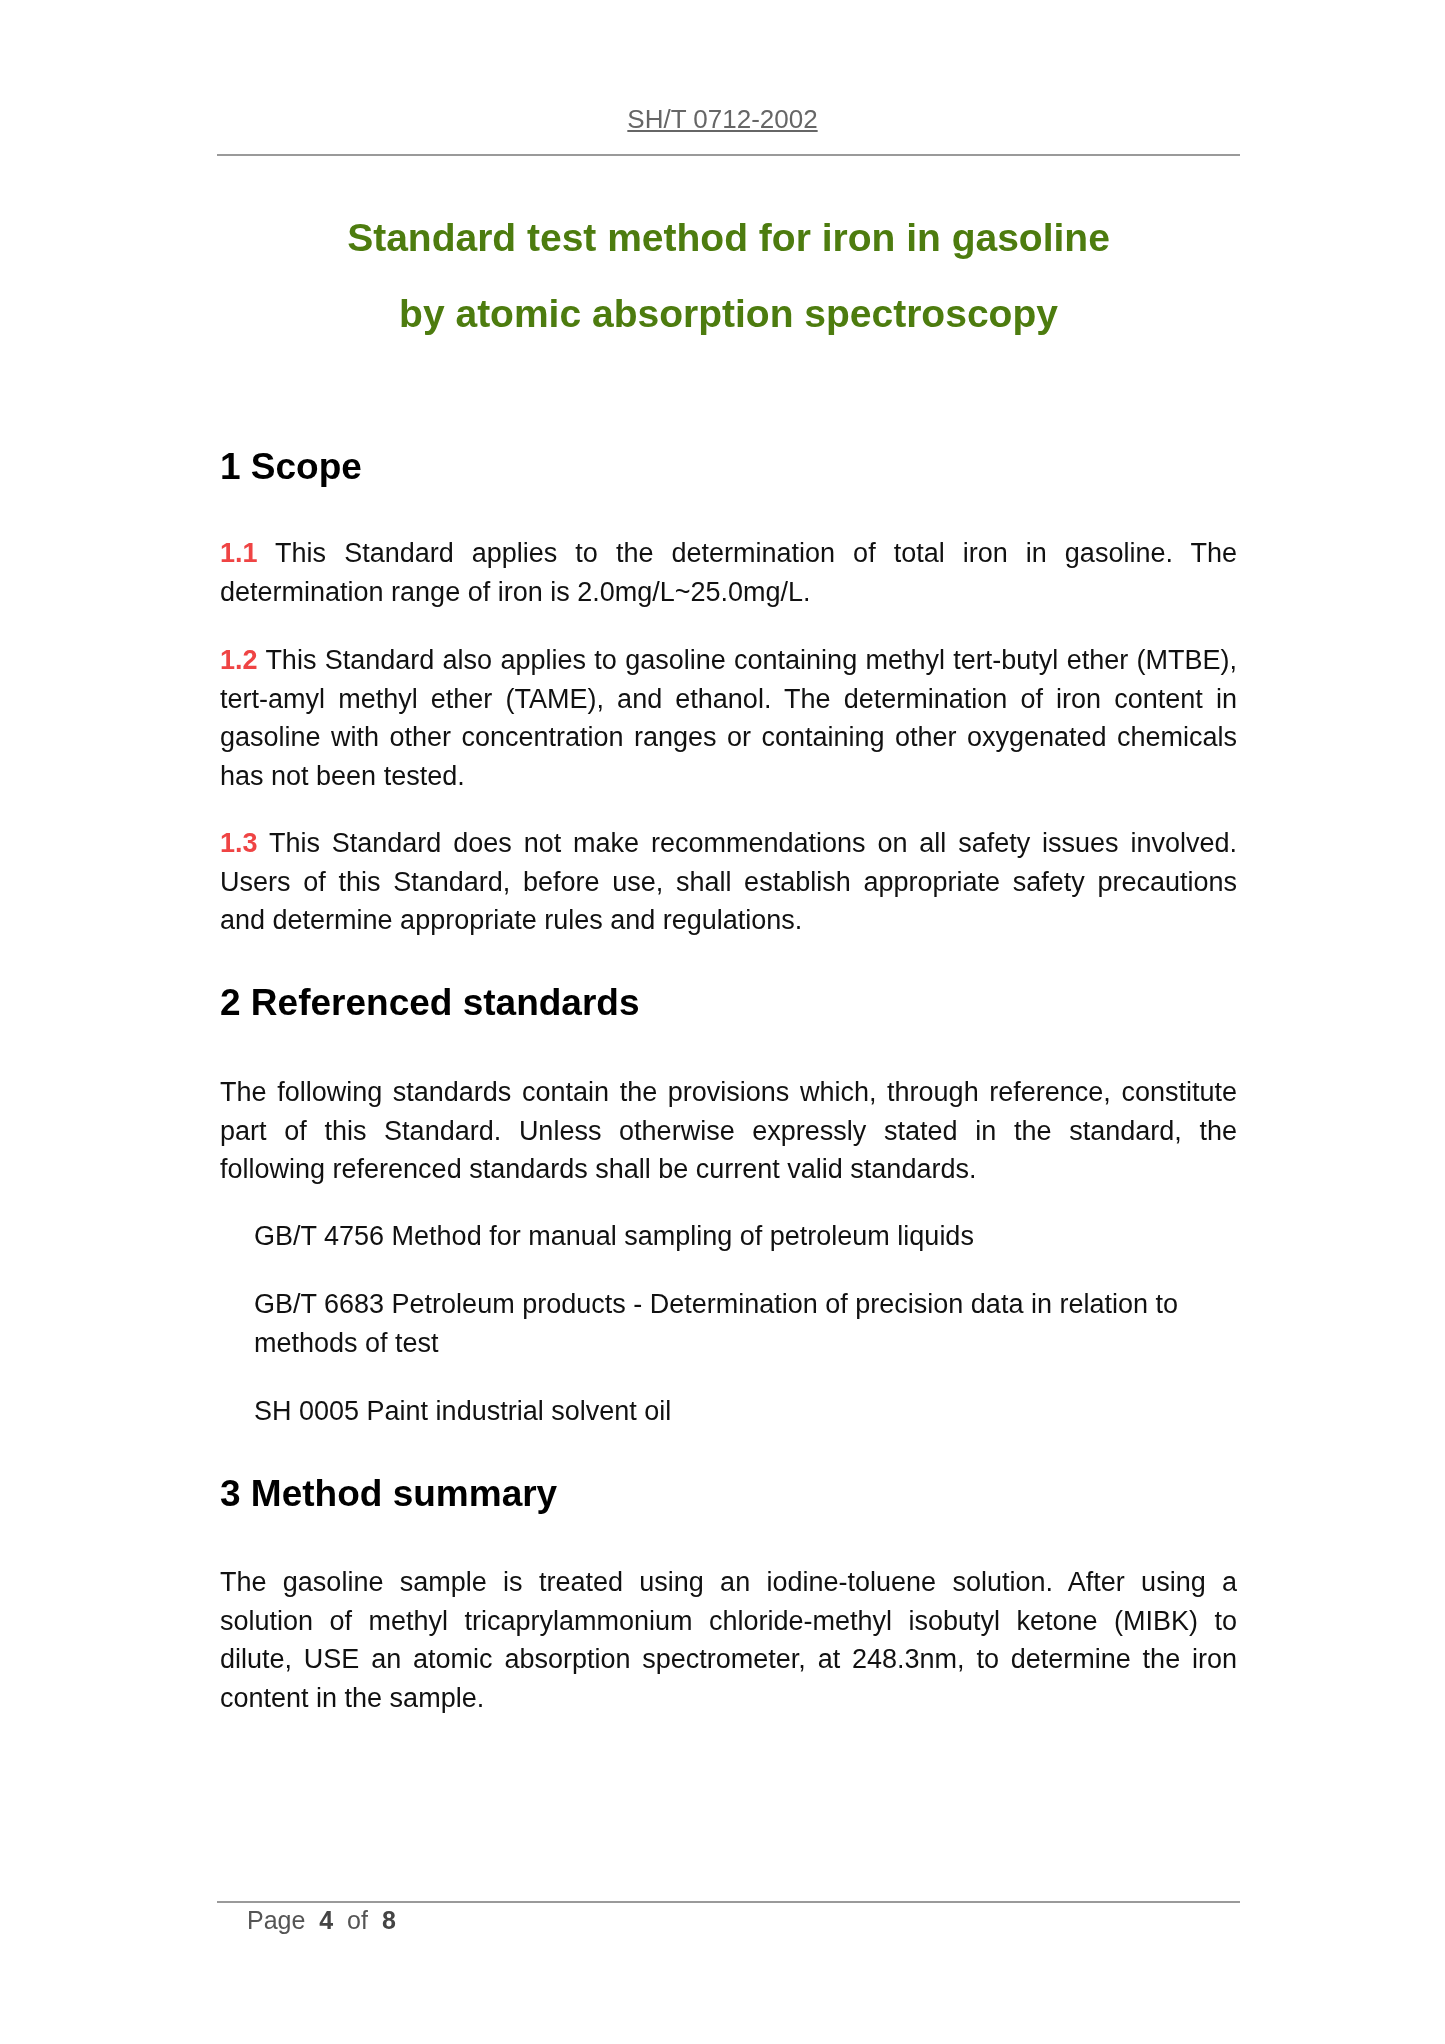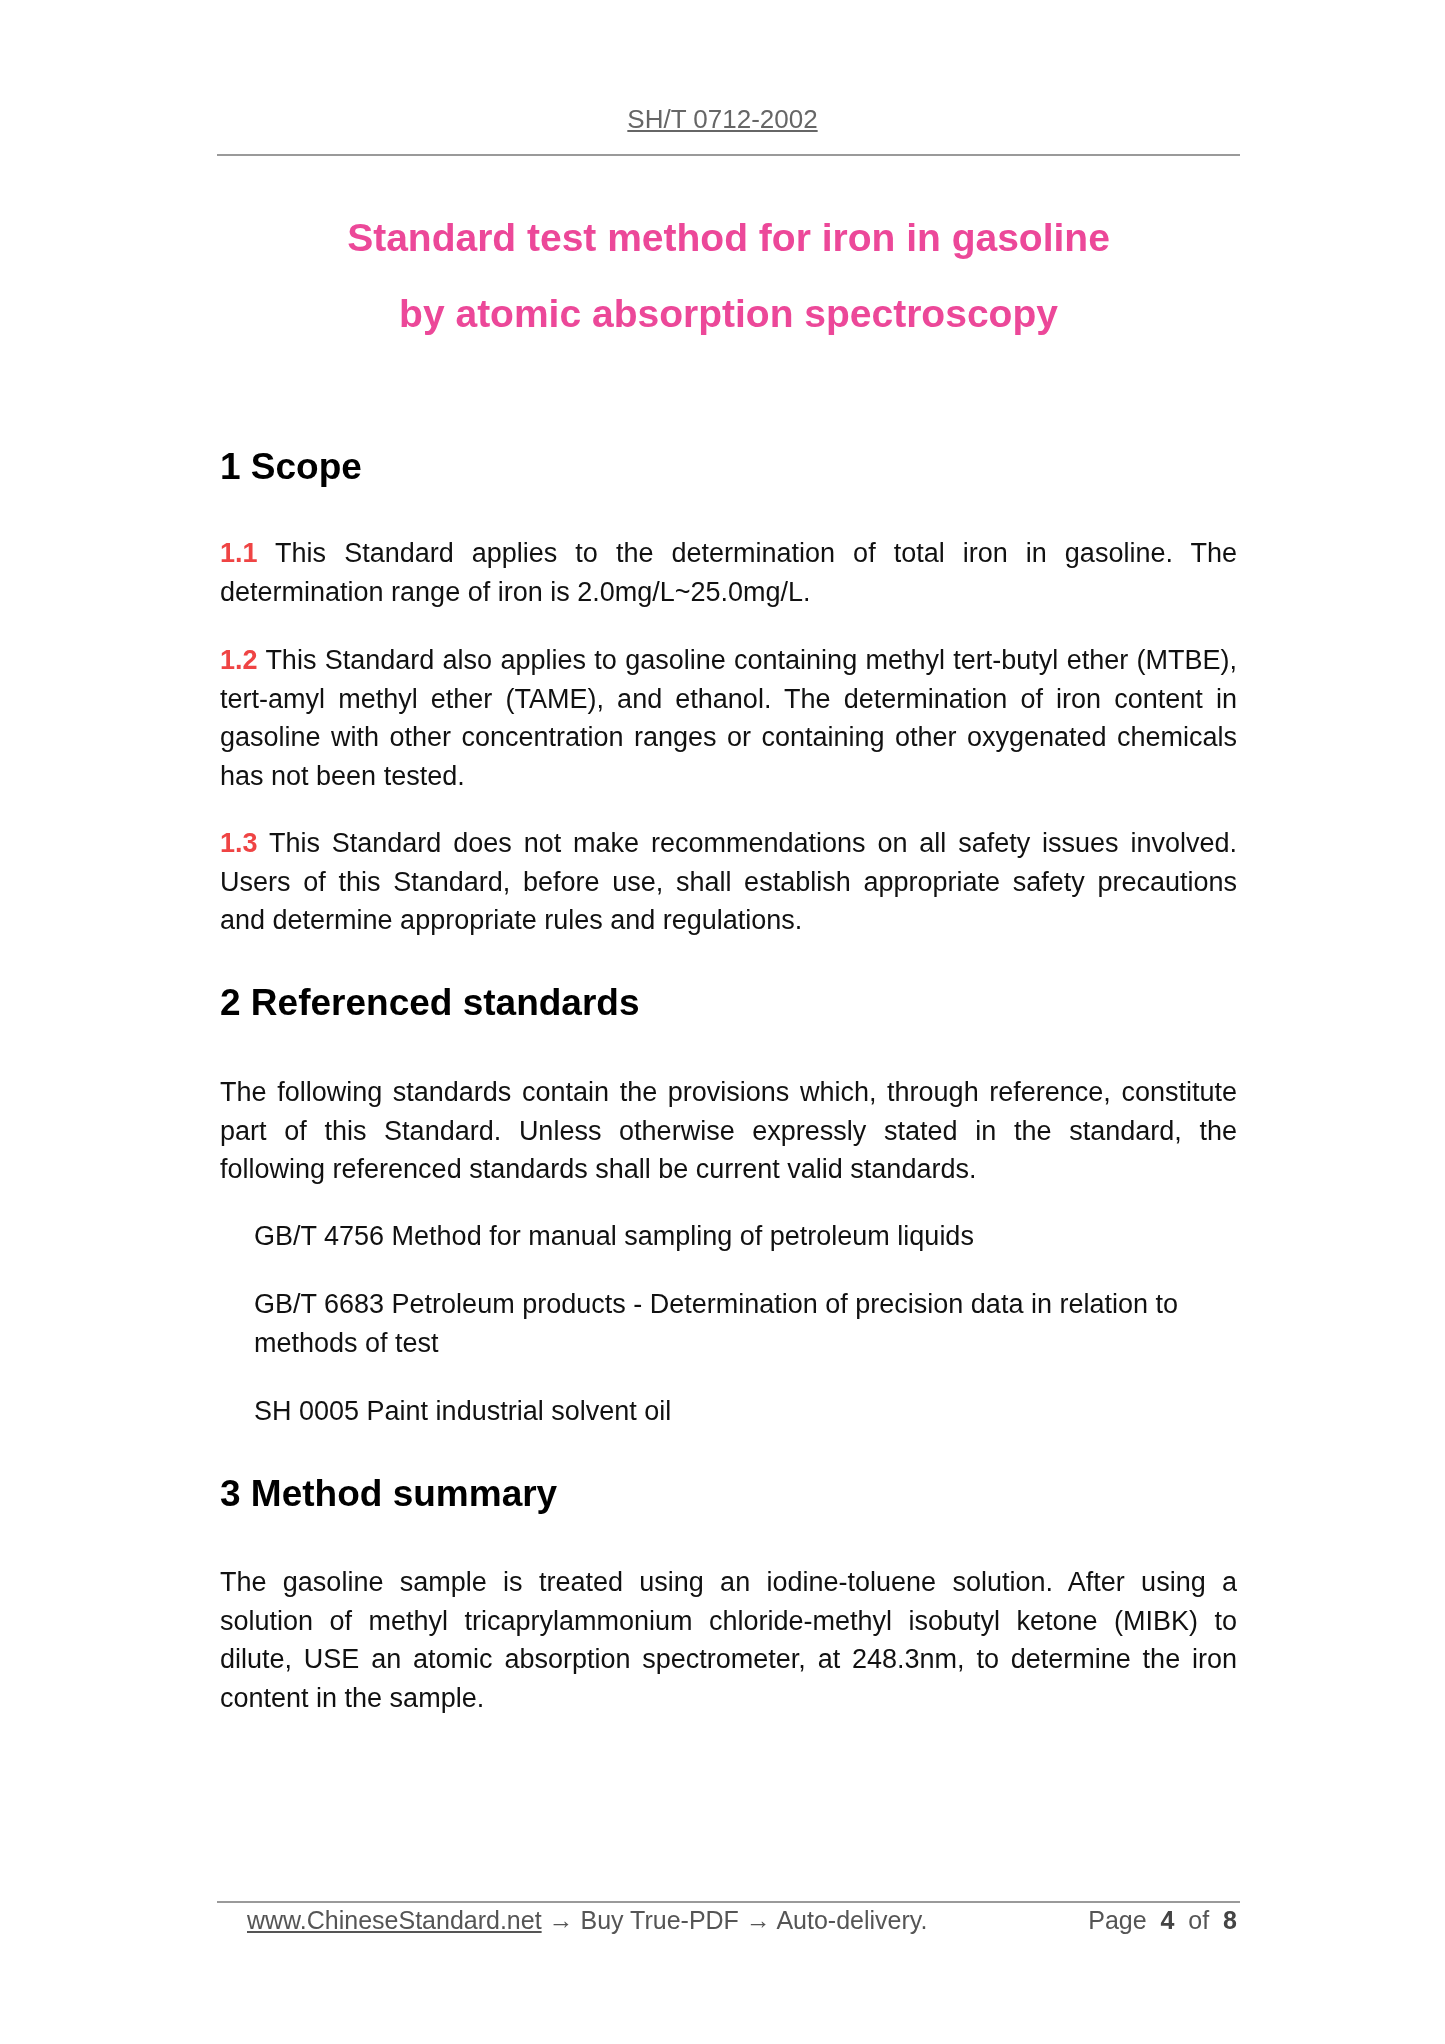--- a/index.html
+++ b/index.html
@@ -2,21 +2,21 @@
 <html><head>
 <meta charset="utf-8">
 <style>
   html, body { margin:0; padding:0; background:#ffffff; }
   body { width:1445px; height:2044px; position:relative; overflow:hidden;
          font-family:"Liberation Sans", sans-serif; color:#111; }
   .page-header { position:absolute; top:104px; left:0; width:1445px; text-align:center;
          font-size:26px; color:#666;text-decoration:underline; }
   .rule { position:absolute; left:217px; width:1023px; height:2px; background:#9a9a9a; }
   .title { position:absolute; left:217px; width:1023px; text-align:center;
-         font-weight:bold; font-size:39px; color:#ec4899; }
+         font-weight:bold; font-size:39px; color:#4d7c0f; }
   .h1 { position:absolute; left:220px; font-weight:bold; font-size:37px; color:#000; }
   .para { position:absolute; left:220px; width:1017px; font-size:27px; line-height:38.5px;
          text-align:justify; color:#111; }
   .para b { font-weight:bold; color:#ef4444; }
   .ref { position:absolute; left:254px; width:983px; font-size:27px; line-height:38.5px; color:#111; }
   .footer { position:absolute; top:1906px; left:247px; width:990px; font-size:25px; color:#555;
          display:flex; justify-content:space-between; }
   .footer a { color:#555; text-decoration:underline; }
   .footer .pg b { color:#444; }
 </style>
@@ -45,15 +45,14 @@
 <div class="ref" style="top:1285px;">GB/T 6683 Petroleum products - Determination of precision data in relation to methods of test</div>
 <div class="ref" style="top:1392px;">SH 0005 Paint industrial solvent oil</div>
 
 <div class="h1" style="top:1473px;">3 Method summary</div>
 
 <div class="para" style="top:1563px;">The gasoline sample is treated using an iodine-toluene solution. After using a solution of methyl tricaprylammonium chloride-methyl isobutyl ketone (MIBK) to dilute, USE an atomic absorption spectrometer, at 248.3nm, to determine the iron content in the sample.</div>
 
 <div class="rule" style="top:1901px;"></div>
 
 <div class="footer">
-  <span><a>www.ChineseStandard.net</a><span> → Buy True-PDF → Auto-delivery.</span></span>
   <span class="pg"><span>Page</span>&nbsp;&nbsp;<b>4</b>&nbsp;&nbsp;<span>of</span>&nbsp;&nbsp;<b>8</b></span>
 </div>
 
 </body></html>

